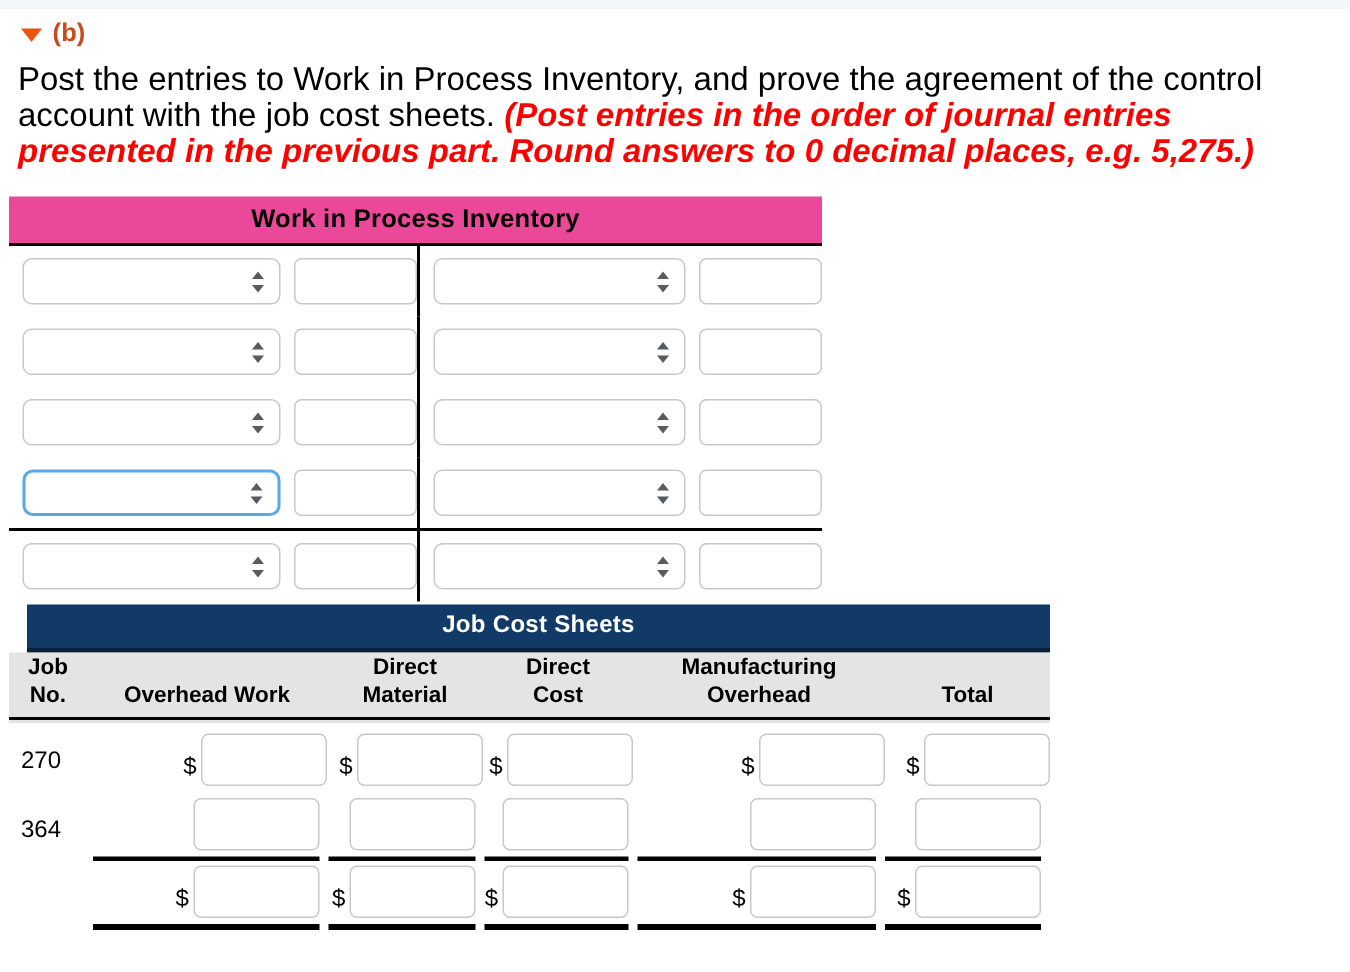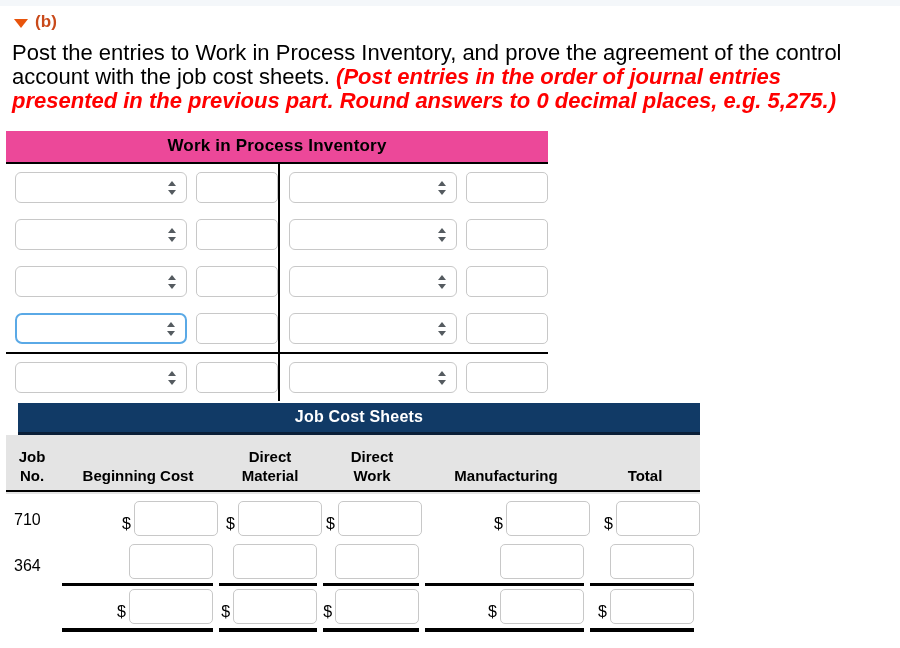--- a/index.html
+++ b/index.html
@@ -170,21 +170,21 @@
     font-size: 16px;
     font-weight: bold;
     padding: 5px 0 6px 0;
     letter-spacing: 0.2px;
     margin-left: 12px;
   }
   .jcs-head {
     background: #e4e4e4;
     display: flex;
     align-items: flex-end;
-    padding-top: 12px;
+    padding-top: 0;
   }
   .jcs-head .col {
     font-size: 15px;
     font-weight: bold;
     text-align: center;
     line-height: 19px;
     padding-bottom: 2px;
   }
   .jcs-head .col .rule {
     border-bottom: 2px solid #000000;
@@ -369,46 +369,47 @@
 
 <div class="jcs-table">
   <div class="jcs-title">Job Cost Sheets</div>
   <div class="jcs-head" id="jcs-head">
       <div class="col c-job">
         <div>Job</div>
         <div>No.</div>
         <div class="rule"></div>
       </div>
       <div class="col c-bwip">
-        <div>Beginning Cost</div>
+        <div>Overhead Work</div>
         <div class="rule"></div>
       </div>
       <div class="col c-dm">
         <div>Direct</div>
         <div>Material</div>
         <div class="rule"></div>
       </div>
       <div class="col c-dl">
         <div>Direct</div>
-        <div>Work</div>
+        <div>Cost</div>
         <div class="rule"></div>
       </div>
       <div class="col c-moh">
         <div>Manufacturing</div>
+        <div>Overhead</div>
         <div class="rule"></div>
       </div>
       <div class="col c-tot">
         <div>&nbsp;</div>
         <div>Total</div>
         <div class="rule"></div>
       </div>
     </div>
   <div class="jcs-body" id="jcs-body">
       <div class="jcs-row">
-        <div class="cell c-job jobno">710</div>
+        <div class="cell c-job jobno">270</div>
         <div class="cell c-bwip">
           <span class="dollar">$</span>
           <div class="jcs-input"></div>
         </div>
         <div class="cell c-dm">
           <span class="dollar">$</span>
           <div class="jcs-input"></div>
         </div>
         <div class="cell c-dl">
           <span class="dollar">$</span>

